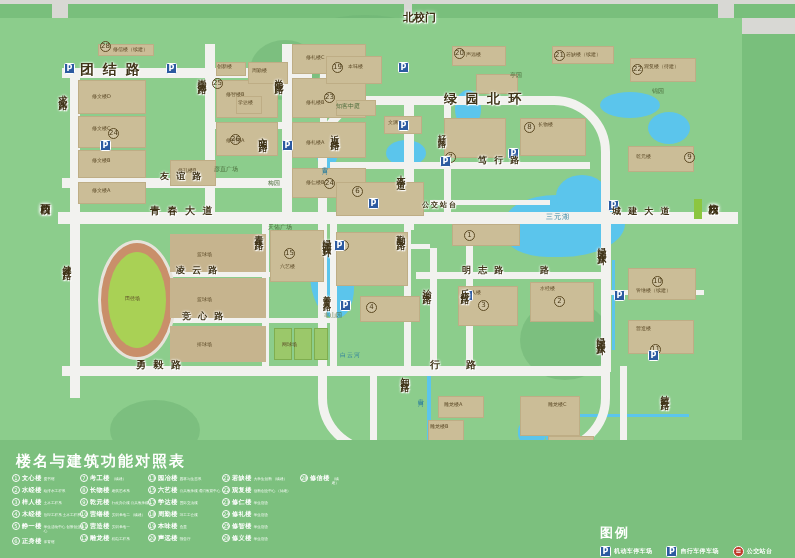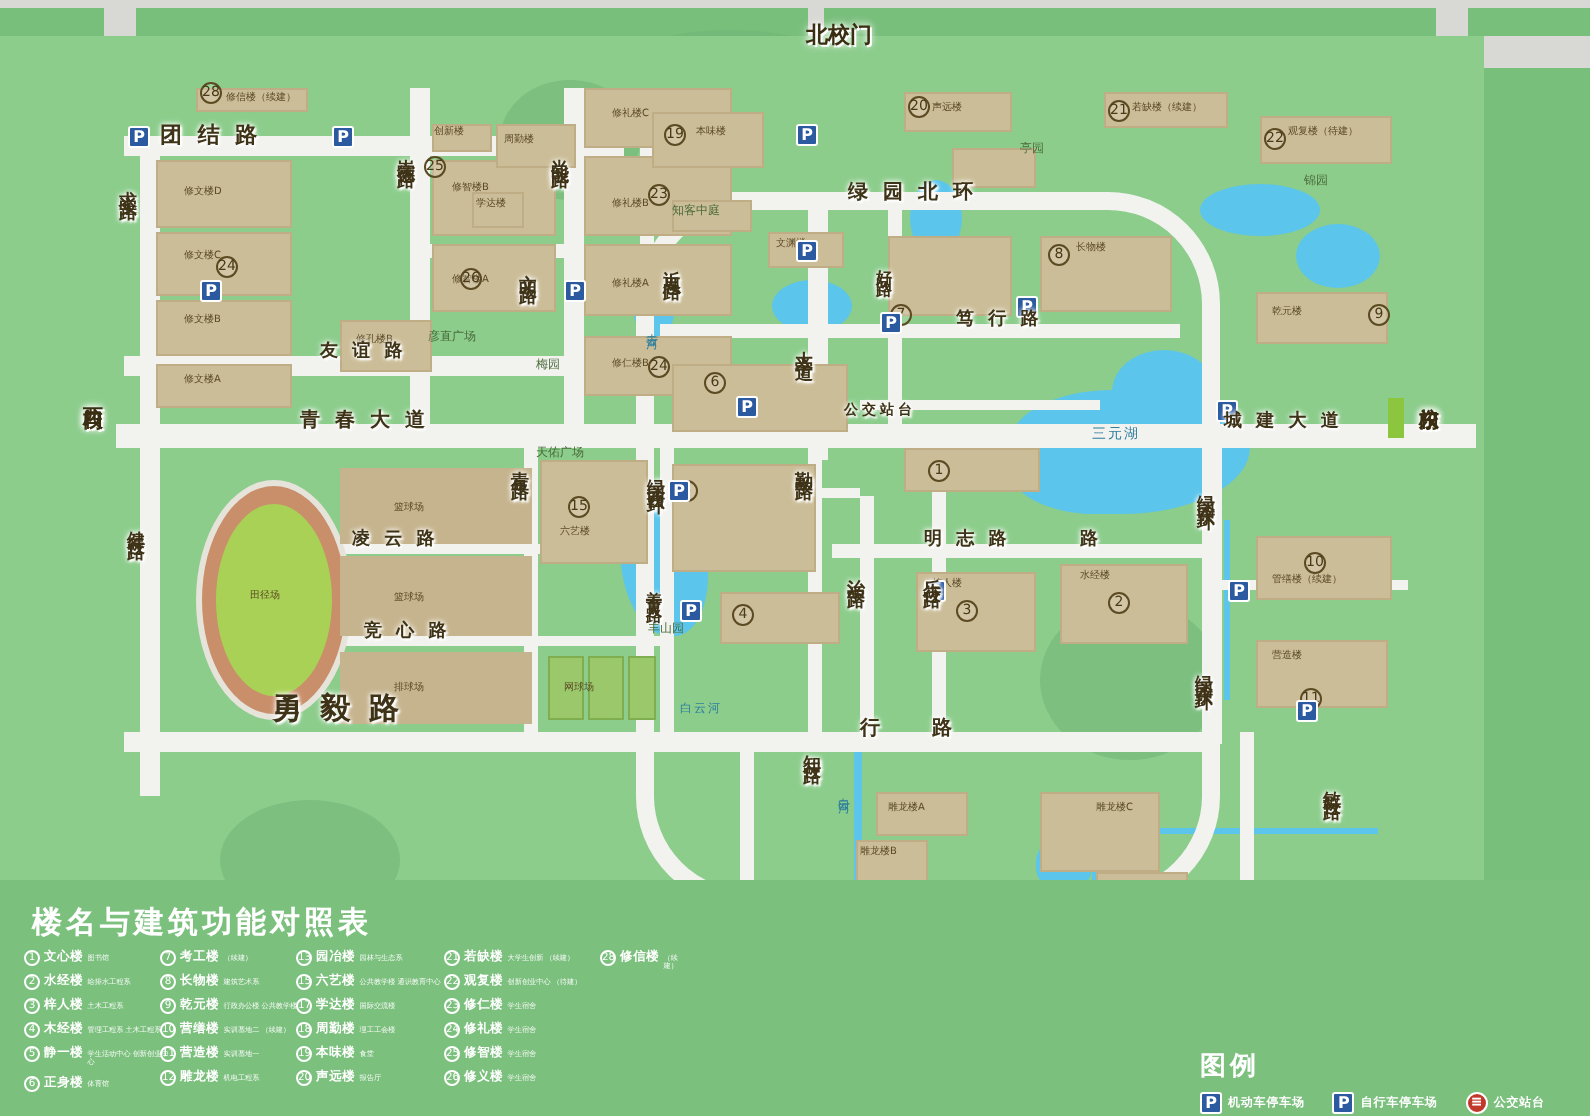--- a/index.html
+++ b/index.html
@@ -344,48 +344,48 @@
   <div class="pk" style="left:368px;top:198px;">P</div>
   <div class="pk" style="left:334px;top:240px;">P</div>
   <div class="pk" style="left:340px;top:300px;">P</div>
   <div class="pk" style="left:462px;top:290px;">P</div>
   <div class="pk" style="left:608px;top:200px;">P</div>
   <div class="pk" style="left:614px;top:290px;">P</div>
   <div class="pk" style="left:648px;top:350px;">P</div>
   <div class="pk" style="left:466px;top:458px;">P</div>
   <div class="pk" style="left:580px;top:440px;">P</div>
 
-  <span class="lbl road-name" style="left:80px;top:62px;font-size:11px;">团 结 路</span>
+  <span class="lbl road-name" style="left:80px;top:62px;font-size:14px;">团 结 路</span>
   <span class="lbl road-name" style="left:160px;top:172px;font-size:9px;">友 谊 路</span>
   <span class="lbl road-name vert" style="left:58px;top:88px;font-size:9px;">求实路</span>
   <span class="lbl road-name vert" style="left:197px;top:72px;font-size:9px;">崇德路</span>
   <span class="lbl road-name vert" style="left:274px;top:72px;font-size:9px;">尚能路</span>
   <span class="lbl road-name vert" style="left:258px;top:130px;font-size:9px;">文明路</span>
   <span class="lbl road-name vert" style="left:330px;top:128px;font-size:9px;">近思路</span>
   <span class="lbl road-name" style="left:150px;top:206px;font-size:10px;">青 春 大 道</span>
   <span class="lbl road-name" style="left:612px;top:207px;font-size:9px;">城 建 大 道</span>
-  <span class="lbl road-name" style="left:424px;top:92px;font-size:10px;">绿 园 北 环</span>
+  <span class="lbl road-name" style="left:444px;top:92px;font-size:13px;">绿 园 北 环</span>
   <span class="lbl road-name vert" style="left:437px;top:128px;font-size:8px;">好问路</span>
   <span class="lbl road-name" style="left:478px;top:156px;font-size:9px;">笃 行 路</span>
   <span class="lbl road-name vert" style="left:396px;top:168px;font-size:9px;">大学道</span>
   <span class="lbl road-name vert" style="left:396px;top:228px;font-size:9px;">勤学路</span>
   <span class="lbl road-name" style="left:422px;top:202px;font-size:7px;">公交站台</span>
   <span class="lbl road-name" style="left:462px;top:266px;font-size:9px;">明 志 路</span>
   <span class="lbl road-name vert" style="left:460px;top:282px;font-size:9px;">乐行路</span>
   <span class="lbl road-name vert" style="left:422px;top:282px;font-size:9px;">治学路</span>
   <span class="lbl road-name vert" style="left:597px;top:240px;font-size:9px;">绿园东环</span>
   <span class="lbl road-name" style="left:430px;top:360px;font-size:10px;">行　　路</span>
   <span class="lbl road-name vert" style="left:660px;top:388px;font-size:9px;">敏行路</span>
   <span class="lbl road-name" style="left:378px;top:484px;font-size:10px;">绿 园 南 环</span>
   <span class="lbl road-name vert" style="left:400px;top:370px;font-size:9px;">知行路</span>
   <span class="lbl road-name vert" style="left:322px;top:288px;font-size:8px;">善育人路</span>
   <span class="lbl road-name" style="left:176px;top:266px;font-size:9px;">凌 云 路</span>
   <span class="lbl road-name vert" style="left:254px;top:228px;font-size:9px;">青年路</span>
   <span class="lbl road-name" style="left:182px;top:312px;font-size:9px;">竞 心 路</span>
-  <span class="lbl road-name" style="left:136px;top:347px;font-size:15px;text-align:center;">勇 毅 路</span>
+  <span class="lbl road-name" style="left:136px;top:360px;font-size:10px;text-align:center;">勇 毅 路</span>
   <span class="lbl road-name vert" style="left:62px;top:258px;font-size:9px;">健行路</span>
   <span class="lbl road-name vert" style="left:322px;top:232px;font-size:9px;">绿园西环</span>
   <span class="lbl road-name vert" style="left:596px;top:330px;font-size:9px;">绿园东环</span>
   <span class="lbl road-name" style="left:540px;top:266px;font-size:9px;">路</span>
 
   <span class="lbl place" style="left:214px;top:166px;font-size:6px;">彦直广场</span>
   <span class="lbl place" style="left:268px;top:180px;font-size:6px;">梅园</span>
   <span class="lbl place" style="left:268px;top:224px;font-size:6px;">天佑广场</span>
   <span class="lbl place" style="left:324px;top:312px;font-size:6px;">丰山园</span>
 

